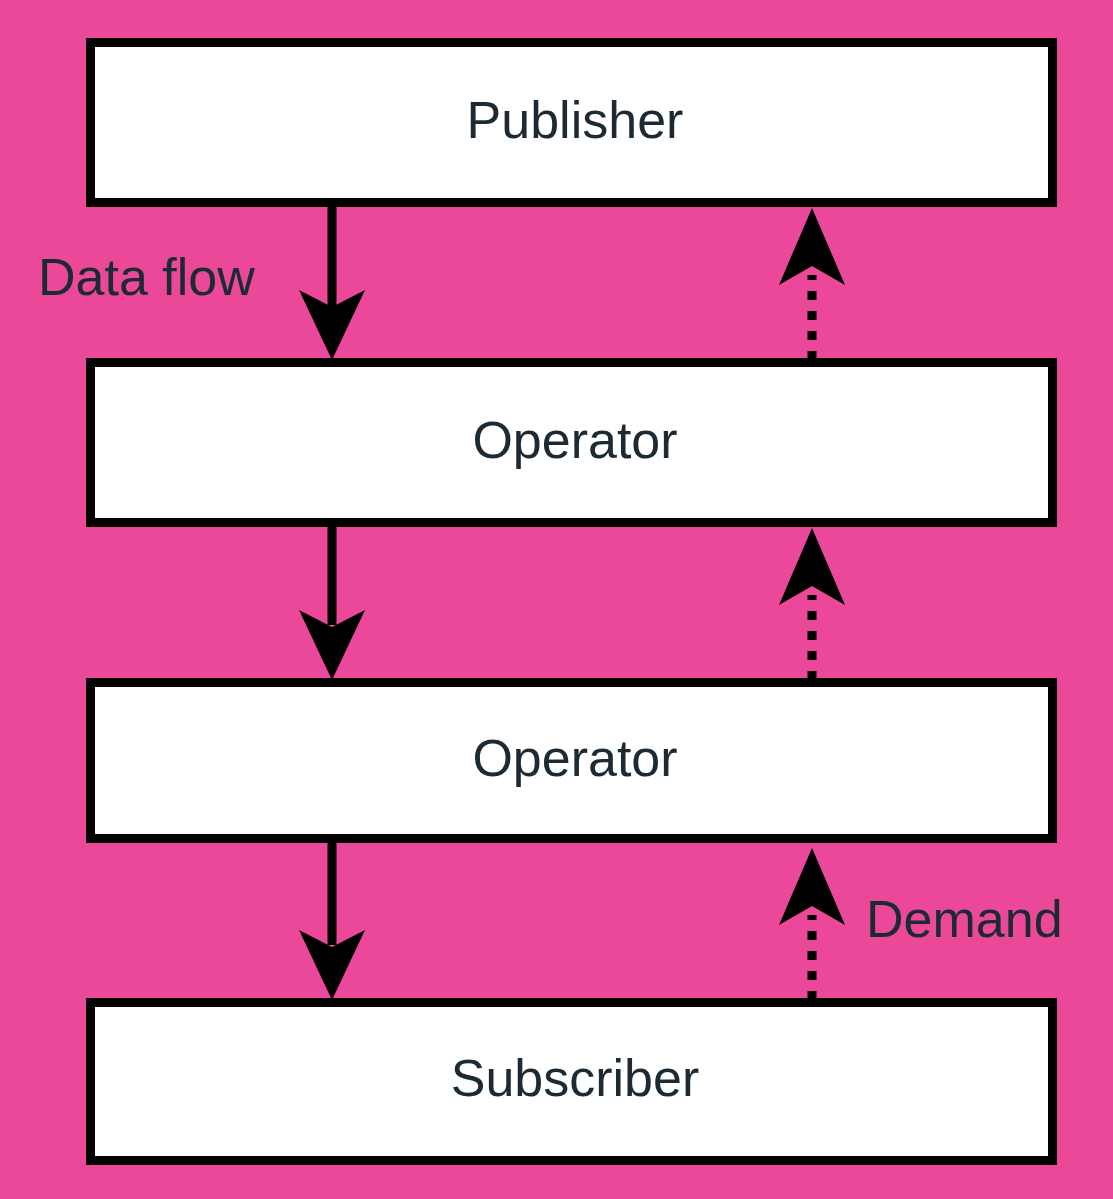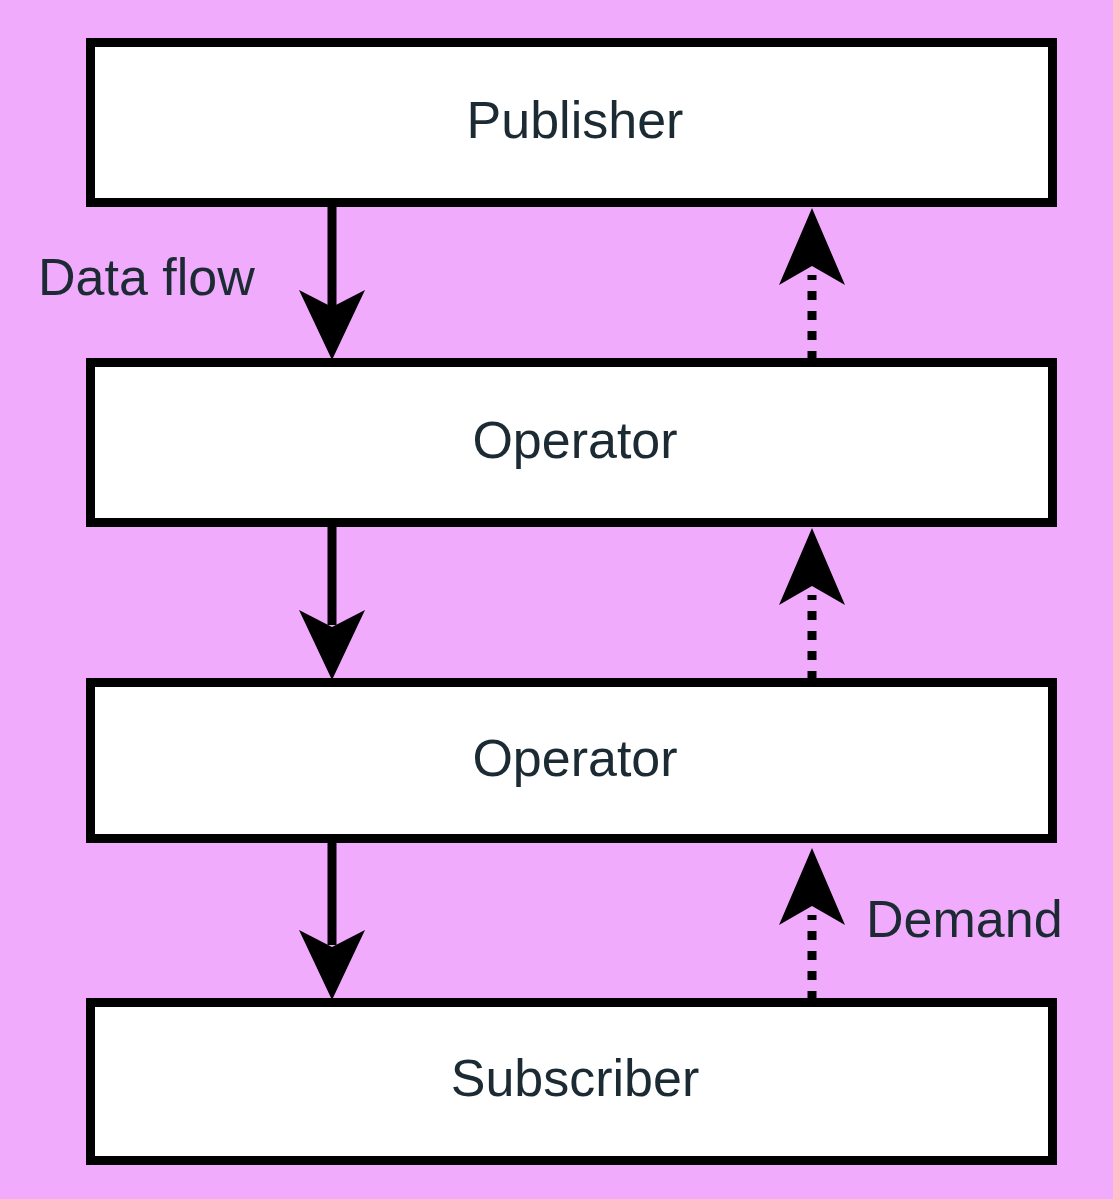--- a/index.html
+++ b/index.html
@@ -10,21 +10,21 @@
   body {
     width: 1113px;
     height: 1199px;
     font-family: "Liberation Sans", sans-serif;
     overflow: hidden;
   }
   #diagram-root {
     position: relative;
     width: 1113px;
     height: 1199px;
-    background: #f0abfc;
+    background: #ec4899;
   }
   svg.diagram-canvas {
     display: block;
     width: 1113px;
     height: 1199px;
   }
   .node-box {
     fill: #ffffff;
     stroke: #000000;
     stroke-width: 9;

